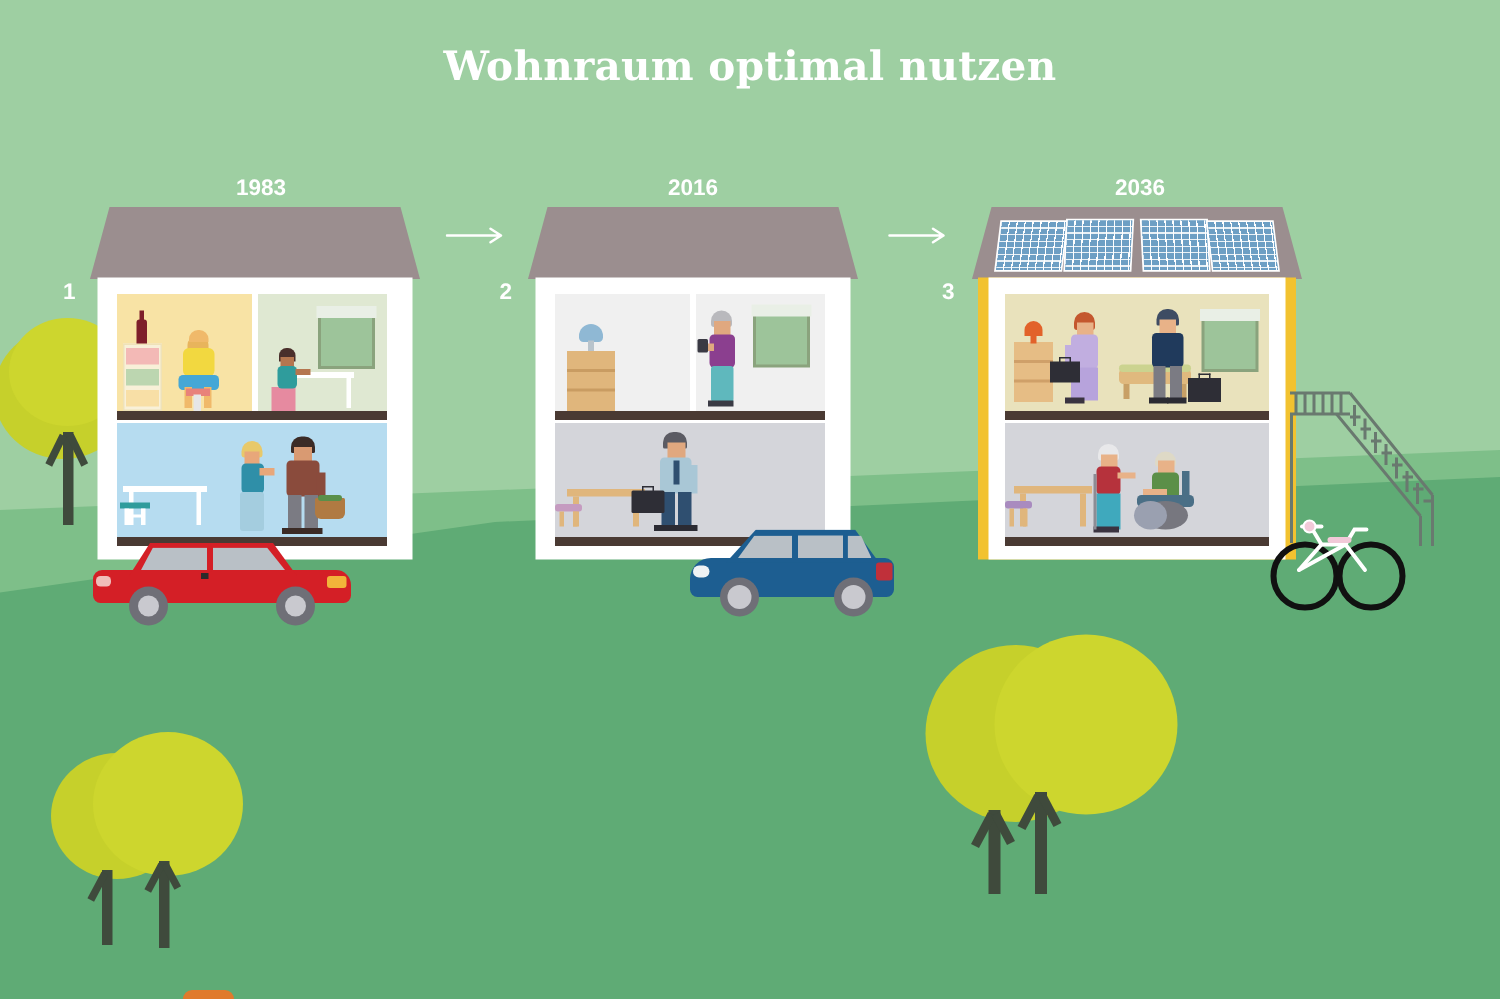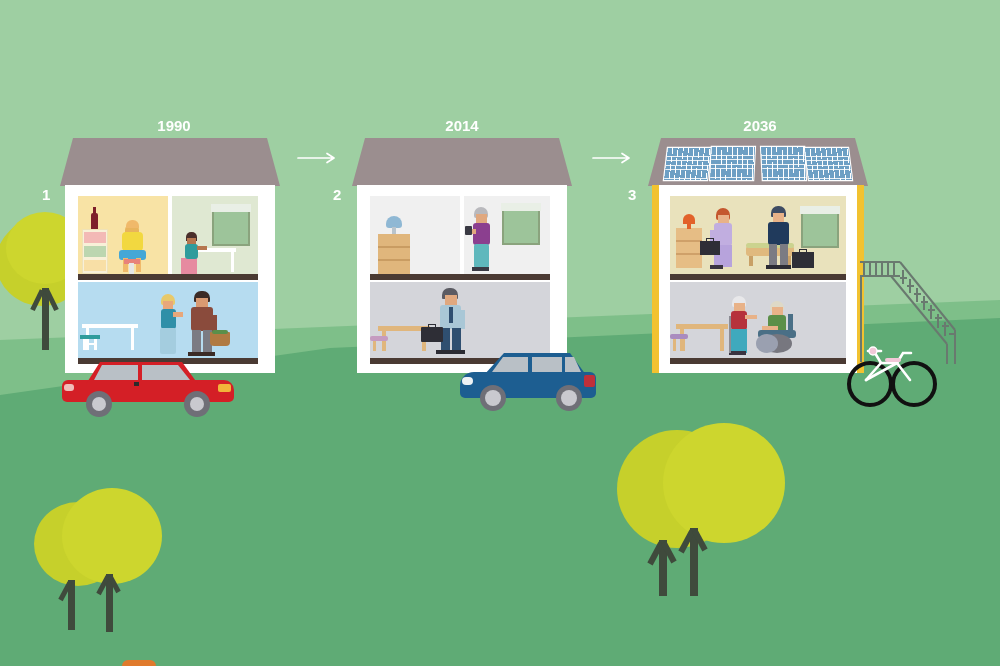--- a/index.html
+++ b/index.html
@@ -67,24 +67,25 @@
 </head>
 <body>
 
 <div id="stage">
 
   <div class="abs" id="sky"></div>
   <div class="abs" id="hill-far"></div>
   <div class="abs" id="hill-near"></div>
 
   <div class="abs" id="title">
-  </div>
-
-  <div class="abs year" style="left:114px;top:117px;">1990</div>
-  <div class="abs year" style="left:402px;top:117px;">2014</div>
+    <div>Wohnraum optimal nutzen</div>
+  </div>
+
+  <div class="abs year" style="left:114px;top:117px;">1983</div>
+  <div class="abs year" style="left:402px;top:117px;">2016</div>
   <div class="abs year" style="left:700px;top:117px;">2036</div>
 
   <div class="abs stepnum" style="left:42px;top:186px;">1</div>
   <div class="abs stepnum" style="left:333px;top:186px;">2</div>
   <div class="abs stepnum" style="left:628px;top:186px;">3</div>
 
   <div class="abs" style="left:297px;top:150px;">
     <svg class="arrow" viewBox="0 0 42 12" width="42" height="12">
       <path d="M1 6 H36 M30 1.5 L37 6 L30 10.5" fill="none" stroke="#ffffff" stroke-width="1.7" stroke-linecap="round" stroke-linejoin="round"></path>
     </svg>

